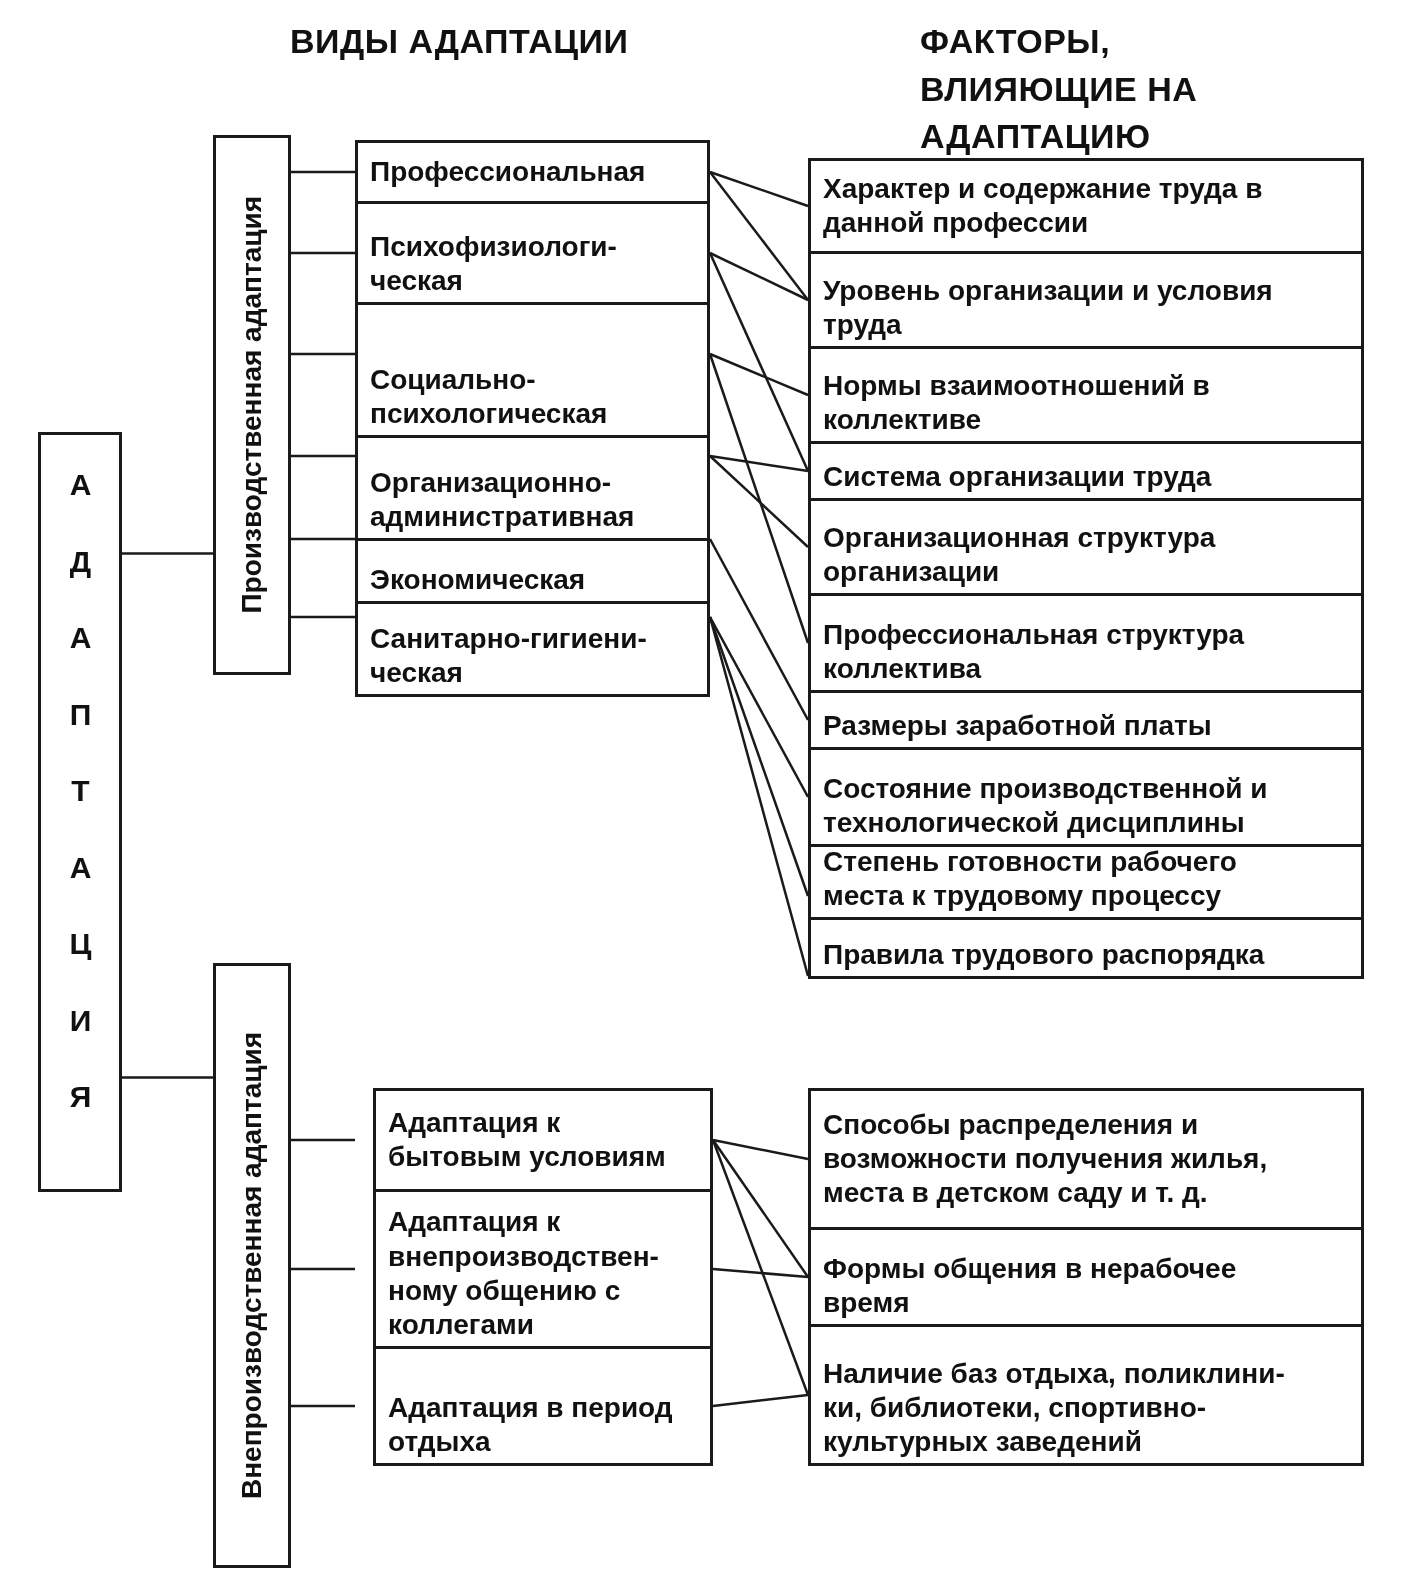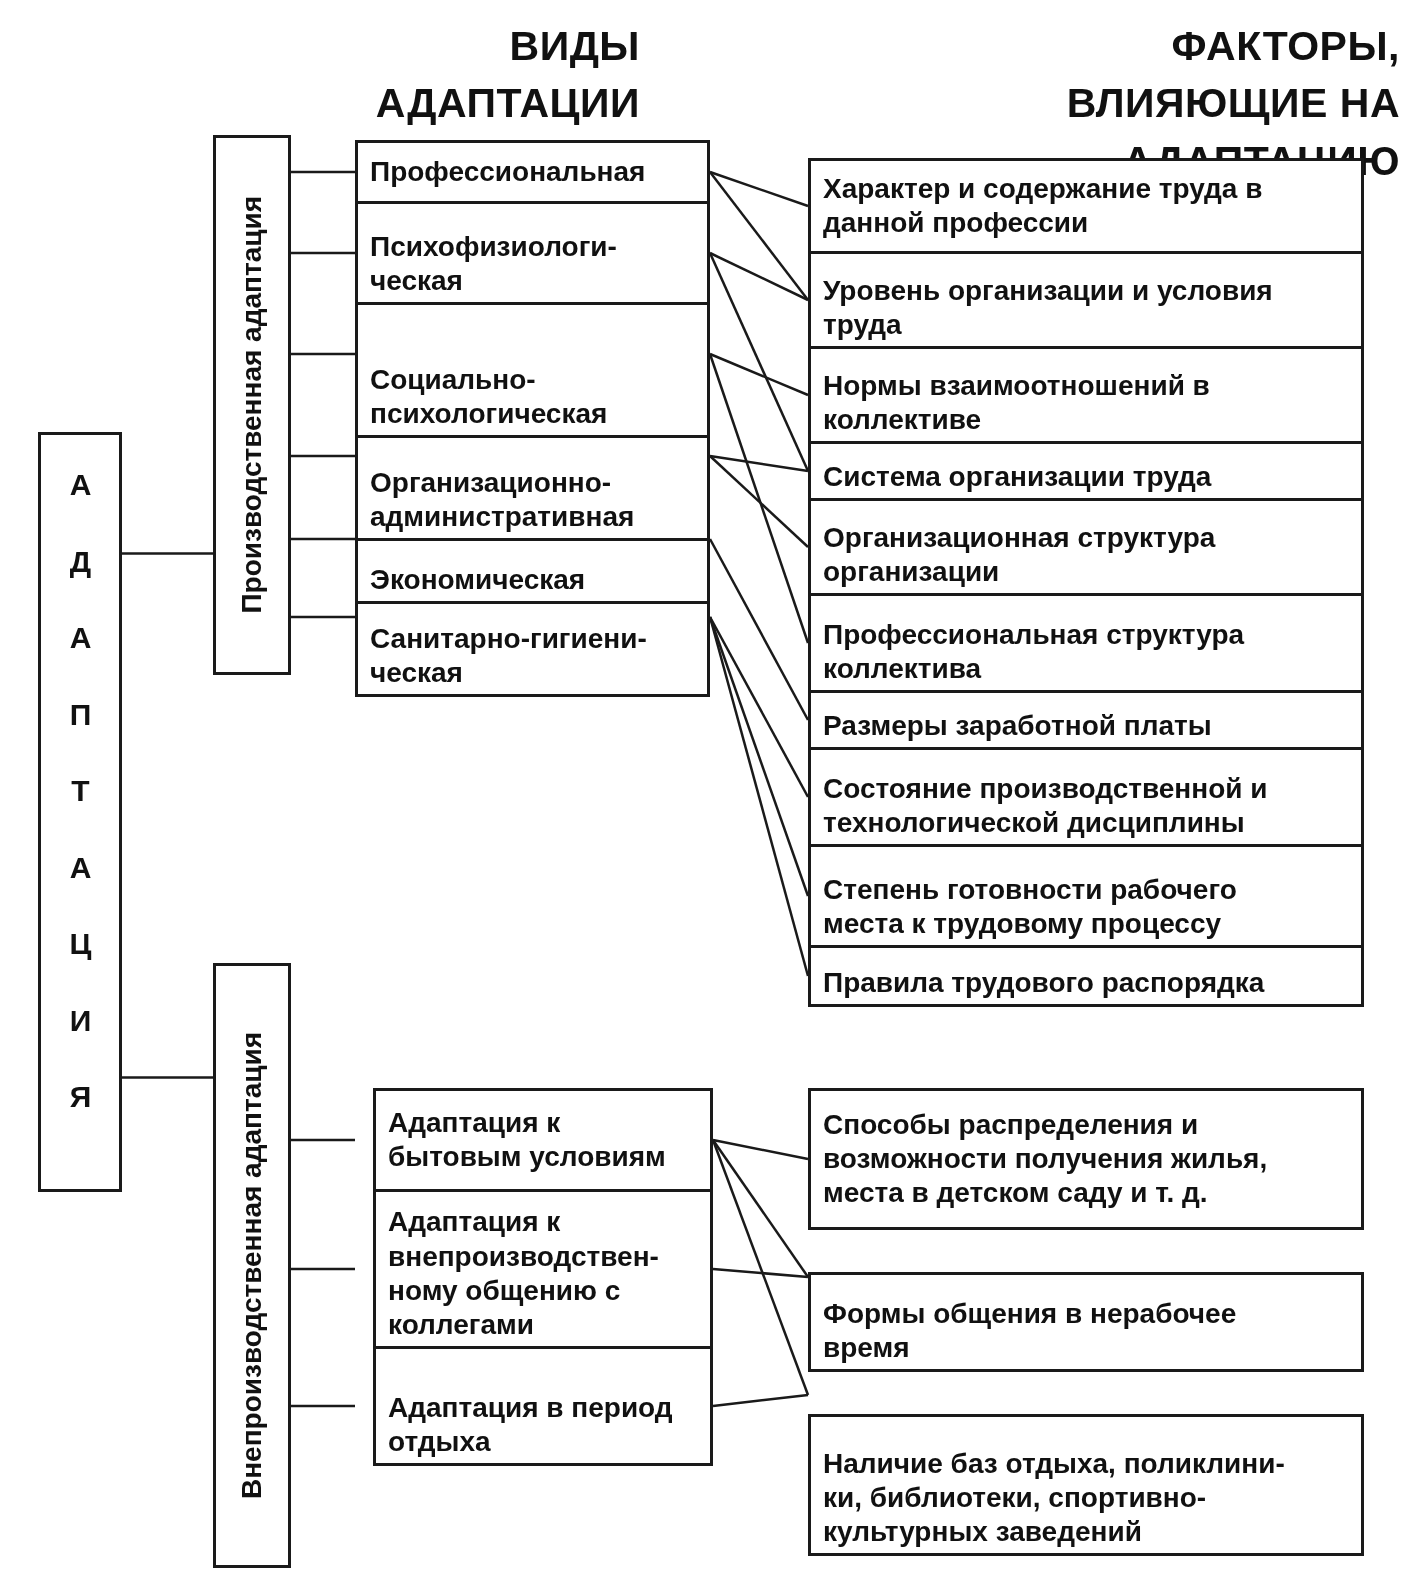--- a/index.html
+++ b/index.html
@@ -19,22 +19,22 @@
     border: 3px solid #1a1a1a;
     background: #ffffff;
     z-index: 1;
     display: flex;
     align-items: center;
     justify-content: center;
   }
   .col-header {
     position: absolute;
     z-index: 1;
-    text-align: right;
-    font-size: 41px;
+    text-align: left;
+    font-size: 34px;
     line-height: 1.4;
     white-space: pre-line;
     letter-spacing: 0.5px;
   }
   .stack { display: flex; flex-direction: column; z-index: 1; }
   .cell {
     border: 3px solid #1a1a1a;
     background: #ffffff;
     box-sizing: border-box;
     display: flex;
@@ -176,30 +176,30 @@
       <span class="lbl">Профессиональная структура
 коллектива</span>
     </div>
     <div class="cell" style="height:60px">
       <span class="lbl">Размеры заработной платы</span>
     </div>
     <div class="cell" style="height:100px">
       <span class="lbl">Состояние производственной и
 технологической дисциплины</span>
     </div>
-    <div class="cell" style="height:104px">
+    <div class="cell" style="height:76px">
       <span class="lbl">Степень готовности рабочего
 места к трудовому процессу</span>
     </div>
     <div class="cell" style="height:62px">
       <span class="lbl">Правила трудового распорядка</span>
     </div>
   </div>
 
-  <div class="abs stack" style="left:808px; top:1088px; width:556px;gap:45px;">
+  <div class="abs stack" style="left:808px; top:1088px; width:556px;">
     <div class="cell" style="height:142px">
       <span class="lbl">Способы распределения и
 возможности получения жилья,
 места в детском саду и т. д.</span>
     </div>
     <div class="cell" style="height:100px">
       <span class="lbl">Формы общения в нерабочее
 время</span>
     </div>
     <div class="cell" style="height:142px">

